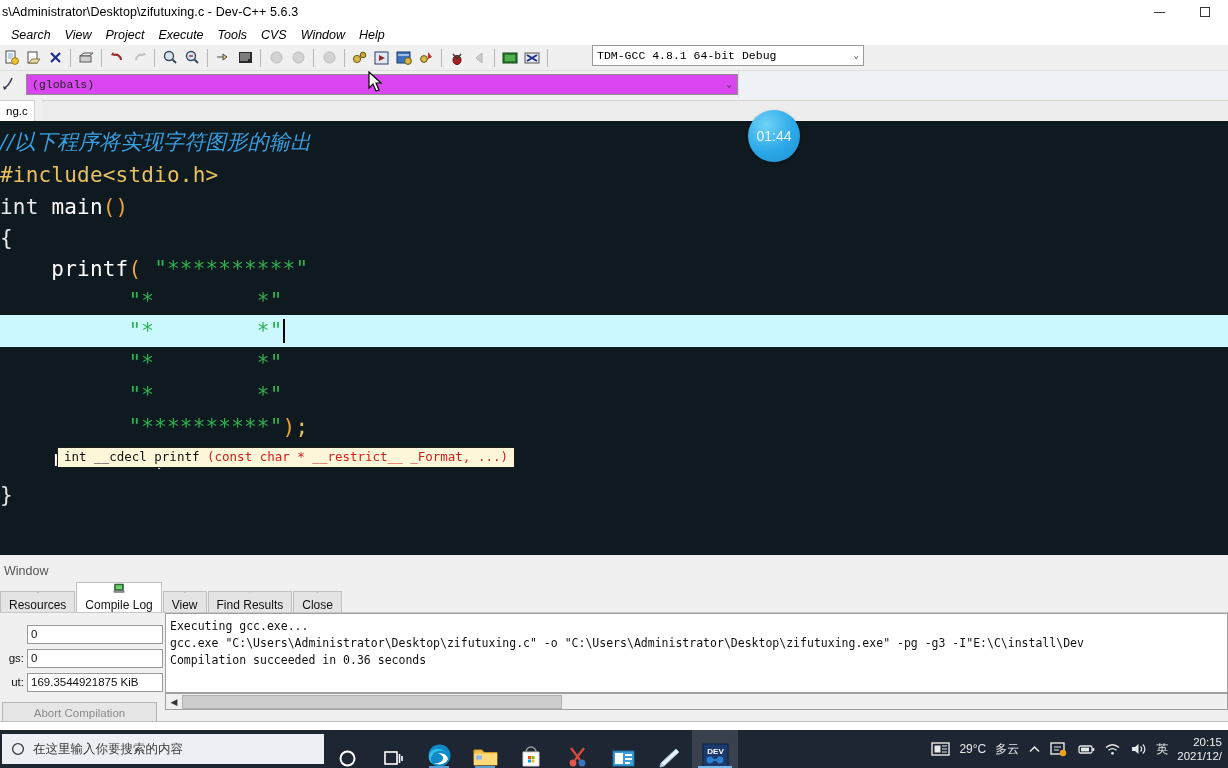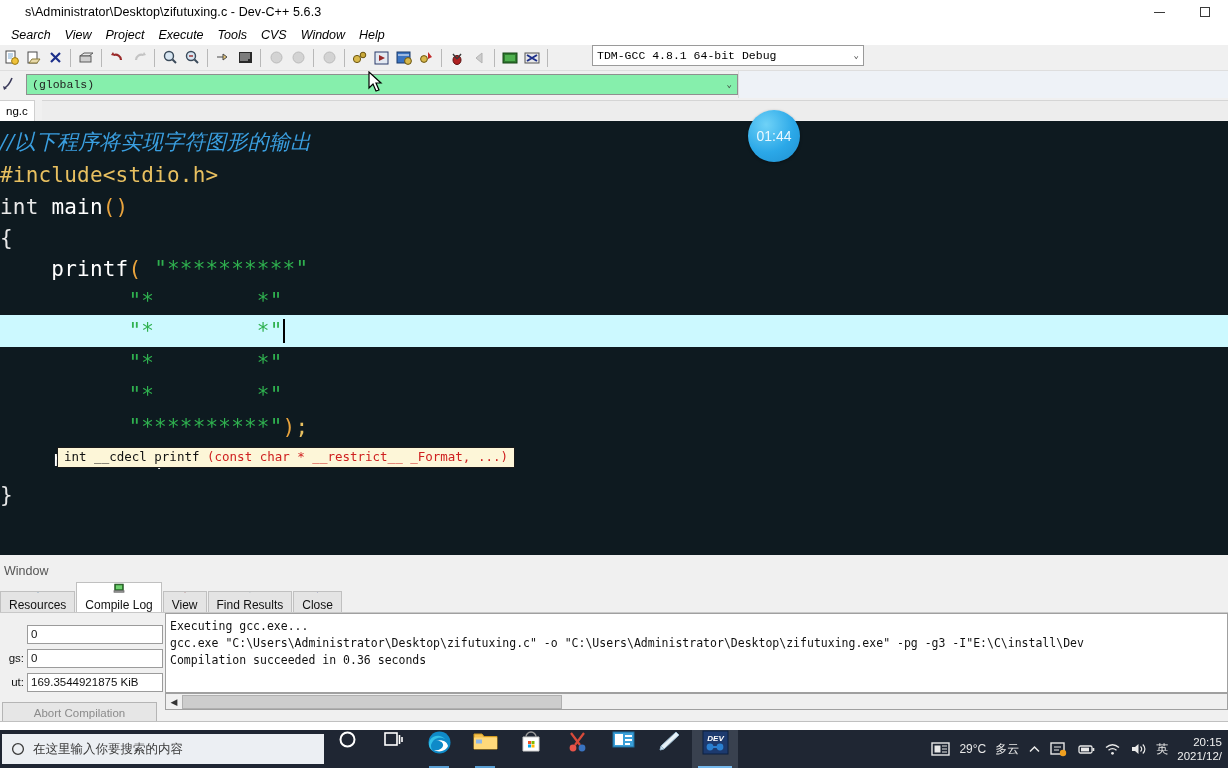--- a/index.html
+++ b/index.html
@@ -12,21 +12,21 @@
   #app { position: relative; width: 1228px; height: 768px; }
 
   
   .titlebar {
     position: absolute; left: 0; top: 0; width: 1228px; height: 24px;
     background: #ffffff;
     display: flex; align-items: center;
   }
   .titlebar-text {
     font-size: 12.5px; color: #000; padding-left: 2px;
-    white-space: nowrap; letter-spacing: 0.1px; margin-left: 23px;
+    white-space: nowrap; letter-spacing: 0.1px;
   }
   .win-controls {
     position: absolute; right: 0; top: 0; height: 24px; display: flex;
   }
   .win-btn {
     width: 46px; height: 24px; display: flex; align-items: center;
     justify-content: center; color: #111; font-size: 11px;
   }
   .win-btn .glyph-min { width: 11px; height: 1px; background: #3a3a3a; display:block; }
   .win-btn .glyph-max { width: 10px; height: 10px; border: 1.4px solid #3a3a3a; display:block; }
@@ -66,21 +66,21 @@
   .compiler-select .arrow { margin-left: auto; color: #333; font-size: 9px; }
 
   
   .globals-row {
     position: absolute; left: 0; top: 71px; width: 1228px; height: 27px;
     background: #f0f0f0; display: flex; align-items: center;
   }
   .globals-icon { width: 18px; height: 22px; margin-left: 2px; position: relative; }
   .globals-combo {
     margin-left: 6px; width: 712px; height: 21px;
-    background: #86efac; border: 1px solid #8f8f8f;
+    background: #d946ef; border: 1px solid #8f8f8f;
     display: flex; align-items: center; padding: 0 5px;
     font-family: "Liberation Mono", monospace; font-size: 11.5px; color: #222;
   }
   .globals-combo .arrow { margin-left: auto; color: #333; font-size: 9px; }
   .globals-rest {
     flex: 1; height: 27px; background: #eef2f7;
     border-left: 1px solid #dcdcdc;
   }
 
   
@@ -221,22 +221,22 @@
     position: absolute; left: 0; top: 730px; width: 1228px; height: 38px;
     background: #1f2633; display: flex; align-items: center;
   }
   .tb-search {
     width: 322px; height: 30px; background: #eceff3; margin-left: 2px;
     display: flex; align-items: center; gap: 8px; padding-left: 9px;
     font-size: 12.5px; color: #3a3a3a;
   }
   .tb-icons { display: flex; align-items: center; }
   .tb-icon {
-    width: 46px; height: 38px; display: flex; align-items: flex-start;
-    justify-content: center; position: relative; font-style: italic;
+    width: 46px; height: 38px; display: flex; align-items: flex-end;
+    justify-content: center; position: relative;
   }
   .tb-icon.active { background: #39414f; }
   .tb-icon.active::after {
     content: ""; position: absolute; bottom: 0; left: 6px; right: 6px;
     height: 2px; background: #76b9ed;
   }
   .tb-icon.open::after {
     content: ""; position: absolute; bottom: 0; left: 13px; right: 13px;
     height: 2px; background: #5a9fd4;
   }

